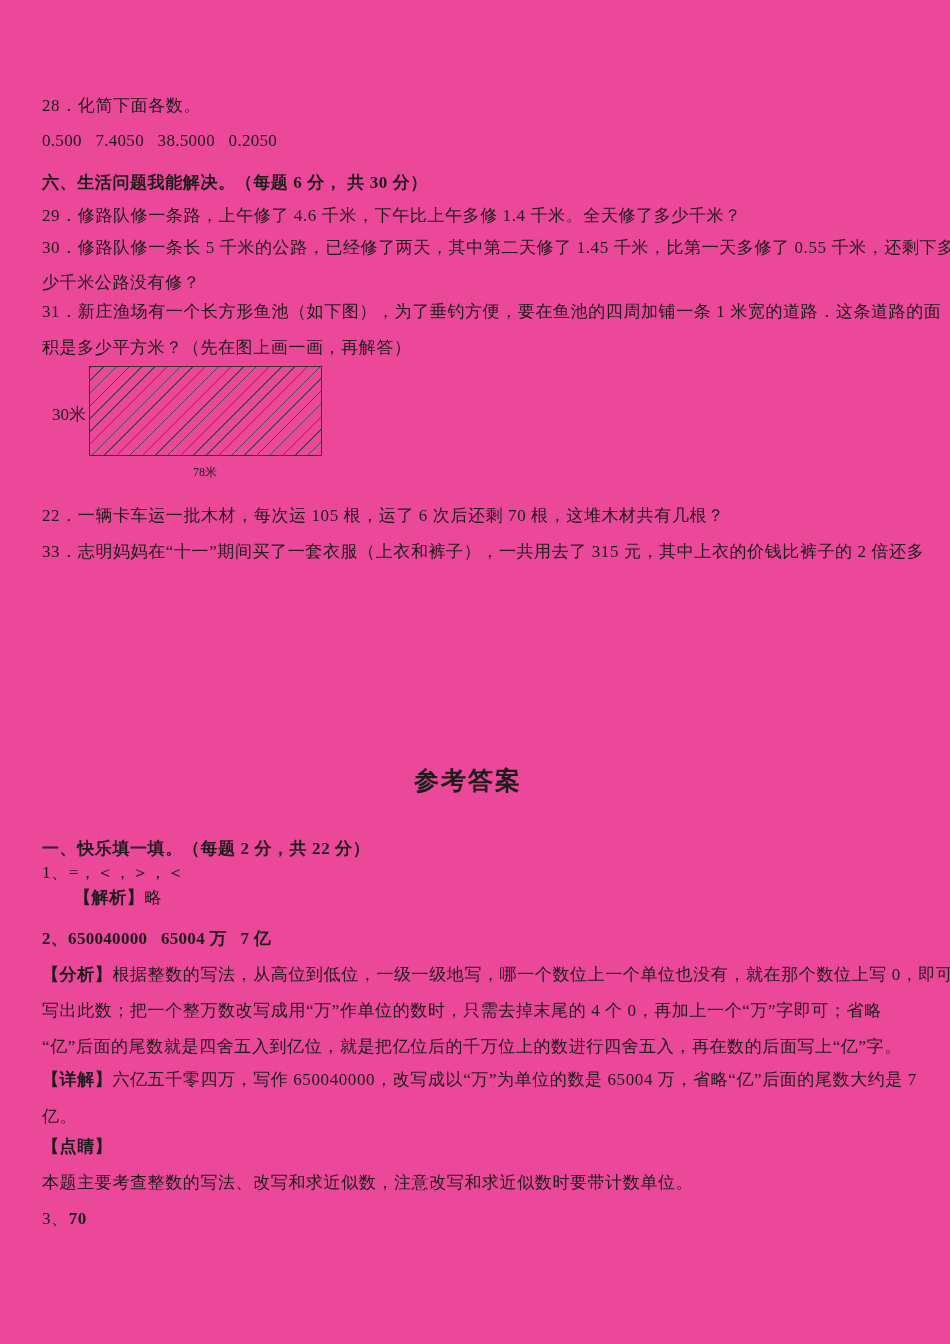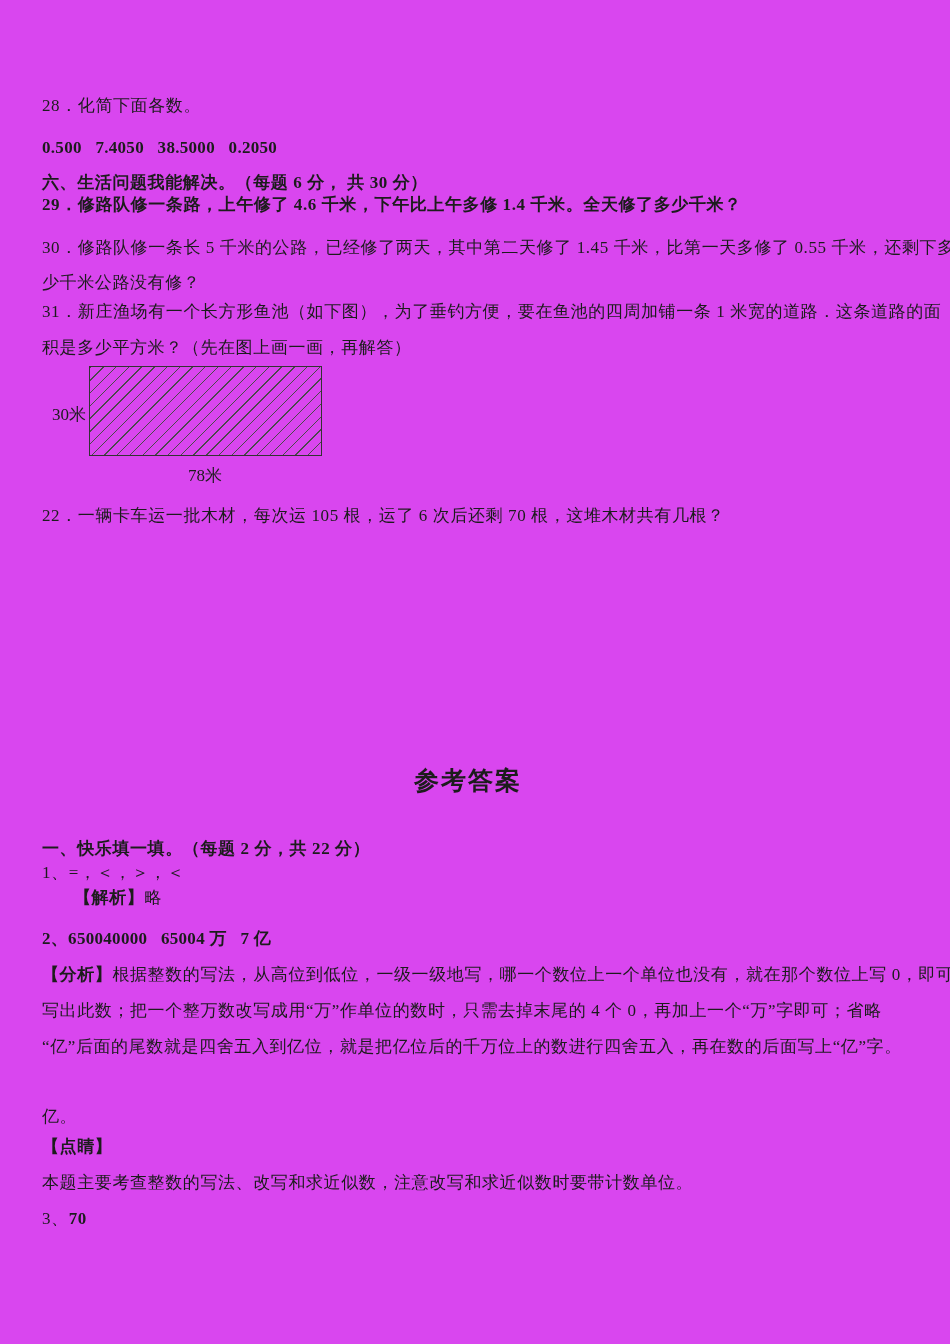--- a/index.html
+++ b/index.html
@@ -1,39 +1,39 @@
 <!DOCTYPE html>
 <html><head>
 <meta charset="utf-8">
 <style>
   html,body { margin:0; padding:0; background:#ffffff; }
   .page {
     position:relative;
     width:950px; height:1344px;
-    background:#d946ef;
+    background:#ec4899;
     font-family:"Liberation Serif","DejaVu Serif",serif;
     color:#1c1c1c;
     overflow:hidden;
   }
   .line {
     position:absolute;
     left:42px;
     white-space:pre;
     font-size:17px;
     line-height:22px;
     letter-spacing:0.6px;
   }
   .bold { font-weight:bold; }
   .blabel { font-weight:bold; }
 
   
   .l-q28        { top:95px; }
-  .l-q28n       { top:137px; font-weight:bold; letter-spacing:0.3px;text-align:center; }
+  .l-q28n       { top:130px; font-weight:normal; letter-spacing:0.3px;text-align:center; }
   .l-sec6       { top:172px; font-weight:bold; }
-  .l-q29        { top:194px;font-weight:bold; }
+  .l-q29        { top:205px; }
   .l-q30a       { top:237px; }
   .l-q30b       { top:272px; }
   .l-q31a       { top:301px; }
   .l-q31b       { top:337px; }
   .l-q32        { top:505px; }
   .l-q33a       { top:541px; }
   .l-q33b       { top:577px; }
 
   
   .fig-rect {
@@ -53,21 +53,21 @@
     left:40px; top:403px;
     width:46px;
     font-size:17px;
     text-align:right;
     white-space:pre;
   }
   .fig-wlabel {
     position:absolute;
     left:150px; top:464px;
     width:110px;
-    font-size:17px;
+    font-size:12px;
     text-align:center;
     white-space:pre;
   }
 
   
   .l-title {
     position:absolute;
     left:0; top:764px;
     width:936px;
     text-align:center;
@@ -101,34 +101,36 @@
   <div class="line l-q30a">30．修路队修一条长 5 千米的公路，已经修了两天，其中第二天修了 1.45 千米，比第一天多修了 0.55 千米，还剩下多</div>
   <div class="line l-q30b">少千米公路没有修？</div>
   <div class="line l-q31a">31．新庄渔场有一个长方形鱼池（如下图），为了垂钓方便，要在鱼池的四周加铺一条 1 米宽的道路．这条道路的面</div>
   <div class="line l-q31b">积是多少平方米？（先在图上画一画，再解答）</div>
 
   <div class="fig-rect"></div>
   <div class="fig-hlabel">30米</div>
   <div class="fig-wlabel">78米</div>
 
   <div class="line l-q32">22．一辆卡车运一批木材，每次运 105 根，运了 6 次后还剩 70 根，这堆木材共有几根？</div>
+  <div class="line l-q33a">33．志明妈妈在“十一”期间买了一套衣服（上衣和裤子），一共用去了 315 元，其中上衣的价钱比裤子的 2 倍还多</div>
 
   <div class="l-title">参考答案</div>
 
   <div class="line l-ahead1">一、快乐填一填。（每题 2 分，共 22 分）</div>
   <div class="line l-a1">1、=，＜，＞，＜</div>
 
   <div class="line l-jiexi"><span class="blabel">【解析】</span><span>略</span></div>
 
   <div class="line l-a2">2、650040000   65004 万   7 亿</div>
 
   <div class="line l-fenxi1"><span class="blabel">【分析】</span><span>根据整数的写法，从高位到低位，一级一级地写，哪一个数位上一个单位也没有，就在那个数位上写 0，即可</span></div>
   <div class="line l-fenxi2">写出此数；把一个整万数改写成用“万”作单位的数时，只需去掉末尾的 4 个 0，再加上一个“万”字即可；省略</div>
   <div class="line l-fenxi3">“亿”后面的尾数就是四舍五入到亿位，就是把亿位后的千万位上的数进行四舍五入，再在数的后面写上“亿”字。</div>
 
+  <div class="line l-xiangjie1"><span class="blabel">【详解】</span><span>六亿五千零四万，写作 650040000，改写成以“万”为单位的数是 65004 万，省略“亿”后面的尾数大约是 7</span></div>
   <div class="line l-xiangjie2">亿。</div>
 
   <div class="line l-dianjing">【点睛】</div>
   <div class="line l-benti">本题主要考查整数的写法、改写和求近似数，注意改写和求近似数时要带计数单位。</div>
 
   <div class="line l-a3"><span>3、</span><span class="bold">70</span></div>
 
 </div>
 
 </body></html>

